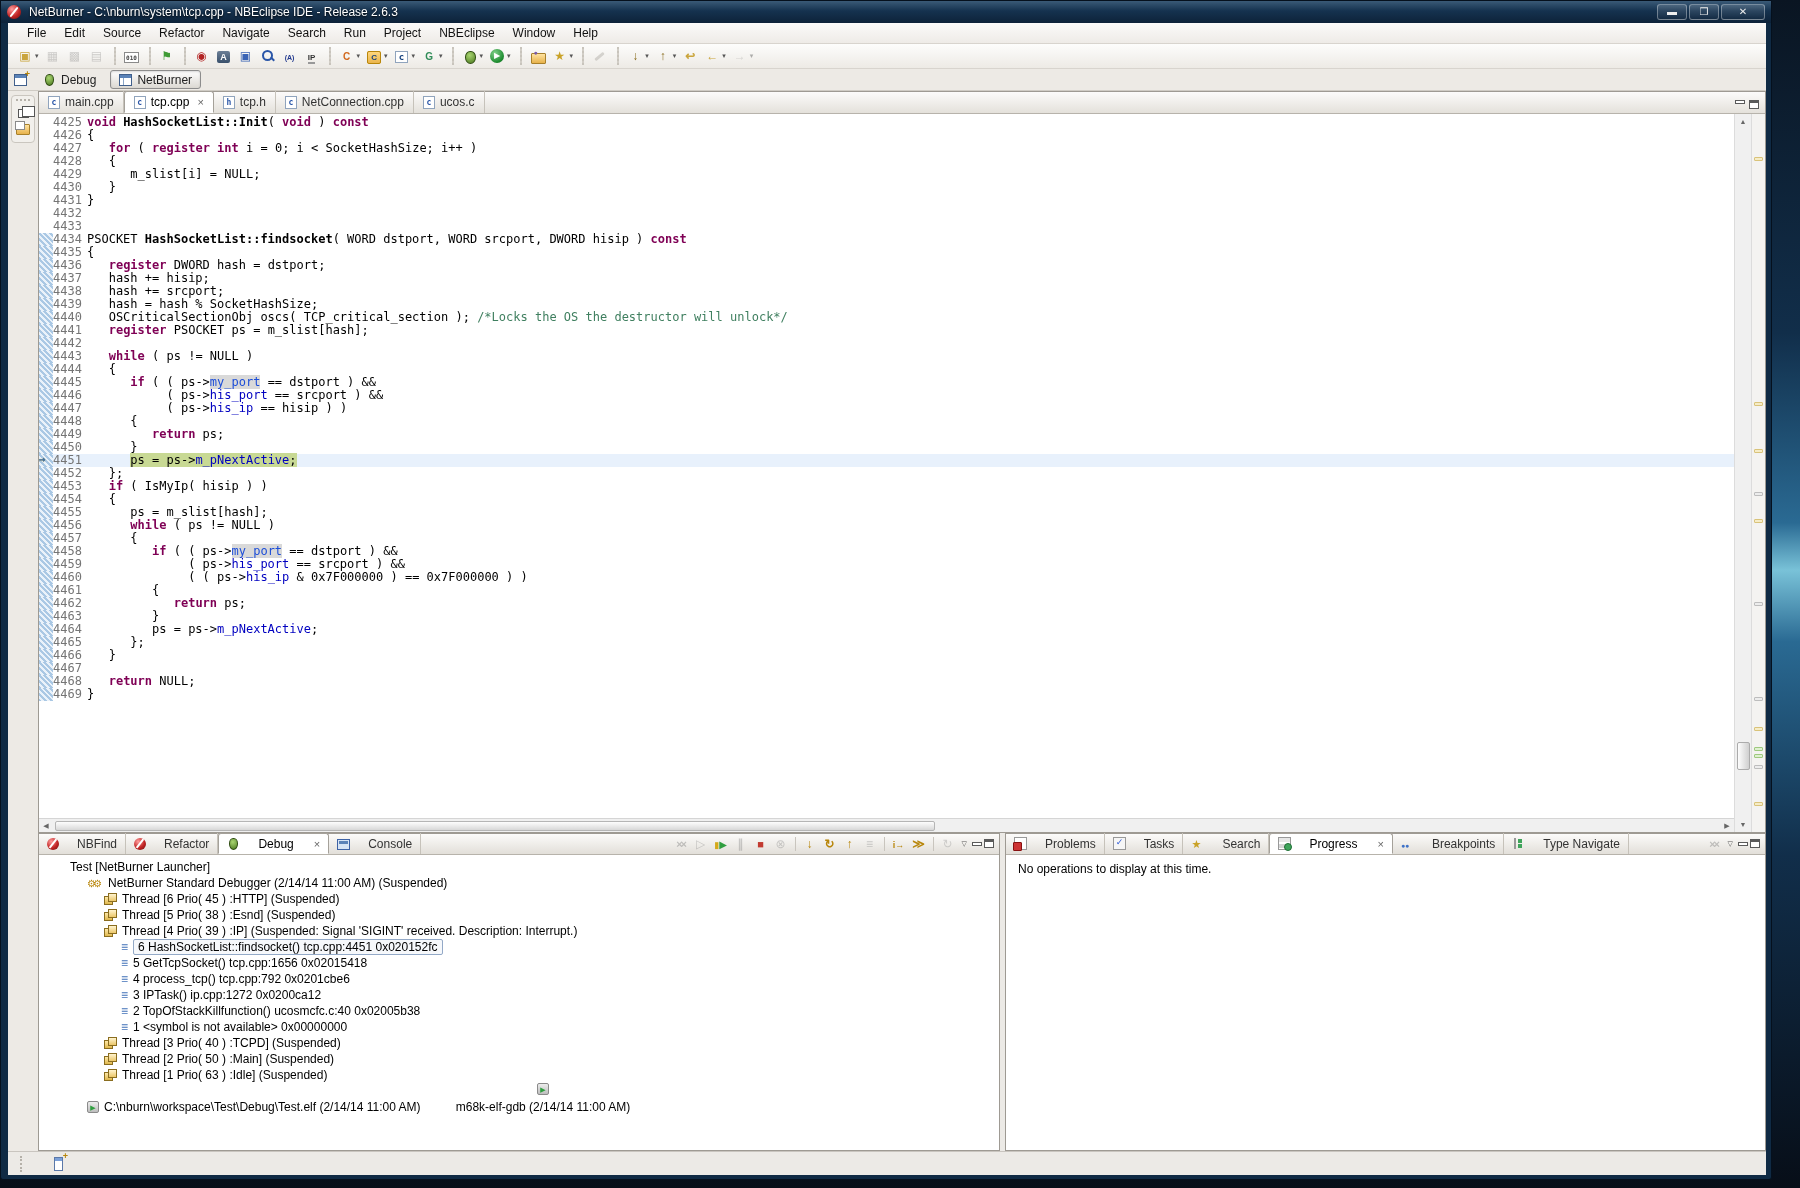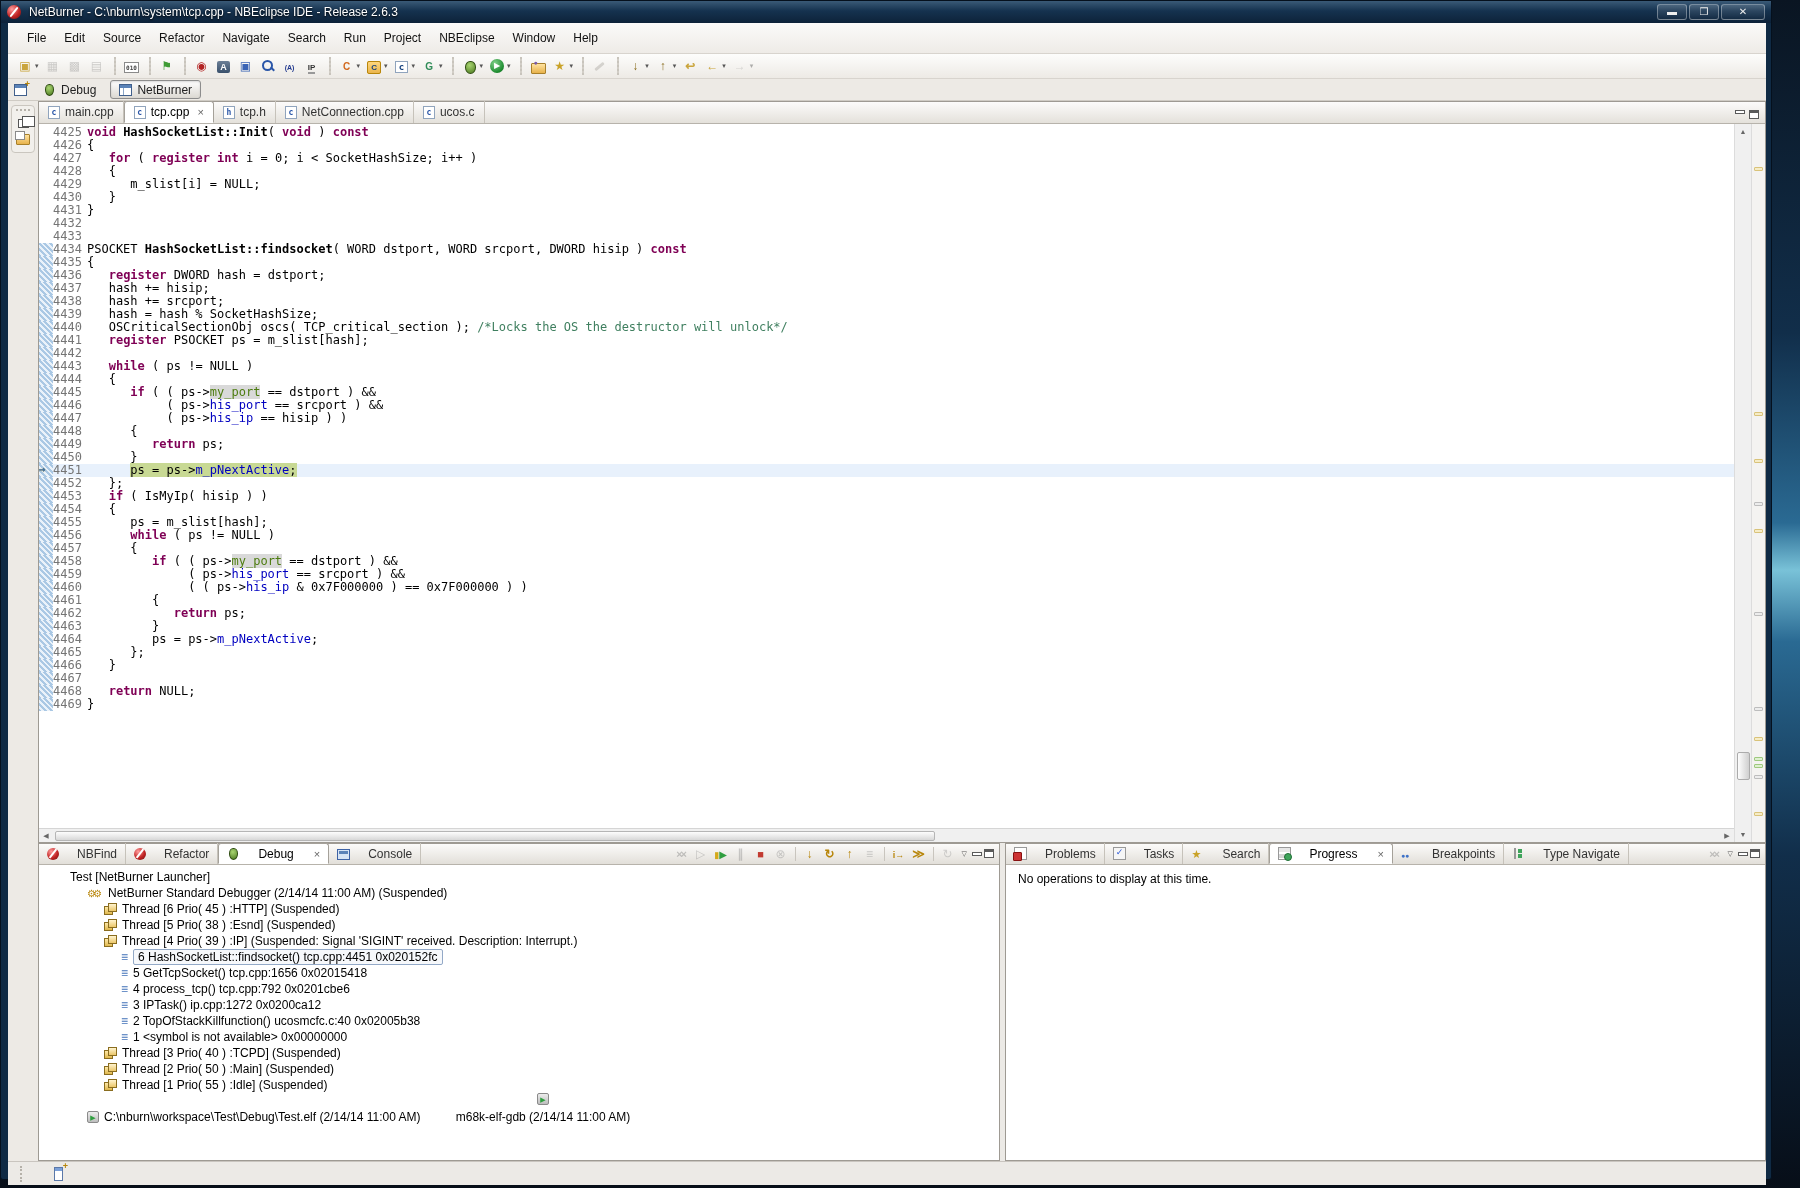--- a/index.html
+++ b/index.html
@@ -21,21 +21,21 @@
   .winbtns { margin-left:auto; display:flex; gap:2px; }
   .wbtn { width:30px; height:16px; border:1px solid rgba(255,255,255,.35); border-radius:3px;
     background:linear-gradient(rgba(255,255,255,.16),rgba(255,255,255,.02));
     color:#eee; font-size:10px; line-height:14px; text-align:center; }
   .wbtn.close { width:44px; }
 
   .client { position:absolute; left:7px; top:22px; width:1758px; height:1152px;
     background:#eceae6; }
 
   
-  .menubar { height:31px; background:linear-gradient(#fbfaf9,#eeebe7);
+  .menubar { height:21px; background:linear-gradient(#fbfaf9,#eeebe7);
     border-bottom:1px solid #d8d4ce; display:flex; align-items:center; padding-left:10px; }
   .menu-item { padding:2px 9px; font-size:12px; color:#111; }
 
   
   .toolbar { height:25px; background:linear-gradient(#fdfdfc,#edeae5);
     border-bottom:1px solid #d8d4ce; display:flex; align-items:center; padding-left:6px; }
   .tsep { width:1px; height:18px; background:#d2cec7; margin:0 5px 0 6px;
     border-left:2px dotted #c8c4bc; }
   .tbtn { display:flex; align-items:center; height:22px; padding:0 3px; border-radius:2px; }
   .tbtn .dd { font-size:7px; color:#555; margin-left:2px; }
@@ -143,21 +143,21 @@
   .crow { display:flex; height:13px; font:12px/13px "DejaVu Sans Mono",monospace; white-space:pre; }
   .annot { width:14px; flex:none; }
   .annot.hatch { background:repeating-linear-gradient(45deg,#aac8e4 0 2px,#eaf2fa 2px 4px); }
   .iparrow { display:block; margin-top:-1px; color:#3a6ea5; font-weight:bold; font-size:11px;
     text-shadow:0 0 1px #caa53d; line-height:13px; }
   .lnum { width:34px; flex:none; text-align:right; padding-right:6px; color:#757575; }
   .ctext { flex:1; color:#000; }
   .tk-k { color:#7f0055; font-weight:bold; }
   .tk-c { color:#3f7f5f; }
   .tk-m { color:#0000c0; }
-  .tk-h { color:#4d7c0f; background:#d9d9d9; }
+  .tk-h { color:#1d4ed8; background:#d9d9d9; }
   .tk-b { font-weight:bold; color:#000; }
   .crow.cur .lnum, .crow.cur .ctext { background:#e8f1fc; }
   .crow.cur .curstmt { background:#c8d994; }
   .crow.cur .tk-m.curstmt { background:#c8d994; }
   .hscroll { height:14px; background:#f0f0f0; border-top:1px solid #d5d5d5; display:flex; align-items:center; }
   .harrow { width:14px; text-align:center; font-size:7px; color:#666; }
   .hthumb { height:10px; width:880px; margin:0 2px;
     background:linear-gradient(#fdfdfd,#d8d8d8); border:1px solid #b5b5b5; border-radius:2px; }
   .vsb { width:17px; background:#f0f0f0; border-left:1px solid #dcdcdc; position:relative; flex:none; }
   .varrow { position:absolute; left:0; right:0; height:15px; text-align:center;
@@ -630,21 +630,21 @@
             <div class="trow" style="padding-left: 65px;">
               <span class="ti ti-thr"></span>
               <span class="tlbl">Thread [3 Prio( 40 ) :TCPD] (Suspended)</span>
             </div>
             <div class="trow" style="padding-left: 65px;">
               <span class="ti ti-thr"></span>
               <span class="tlbl">Thread [2 Prio( 50 ) :Main] (Suspended)</span>
             </div>
             <div class="trow" style="padding-left: 65px;">
               <span class="ti ti-thr"></span>
-              <span class="tlbl">Thread [1 Prio( 55 ) :Idle] (Suspended)</span>
+              <span class="tlbl">Thread [1 Prio( 63 ) :Idle] (Suspended)</span>
             </div>
             <div class="trow" style="padding-left: 48px; flex-direction: column;">
               <span class="ti ti-proc">▶</span>
               <span class="tlbl">m68k-elf-gdb (2/14/14 11:00 AM)</span>
             </div>
             <div class="trow" style="padding-left: 48px;">
               <span class="ti ti-proc">▶</span>
               <span class="tlbl">C:\nburn\workspace\Test\Debug\Test.elf (2/14/14 11:00 AM)</span>
             </div>
           </div>

